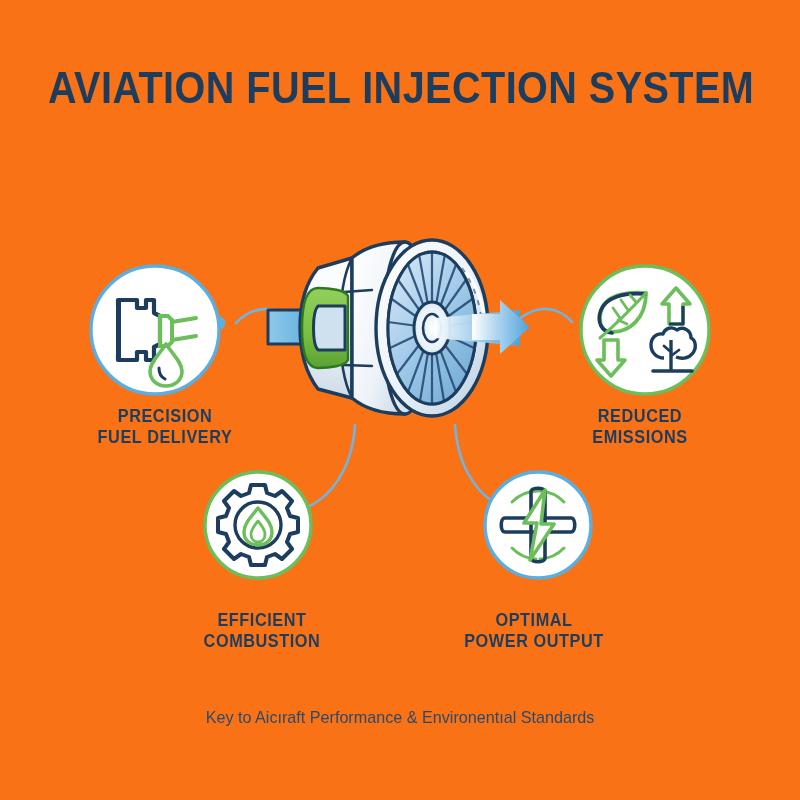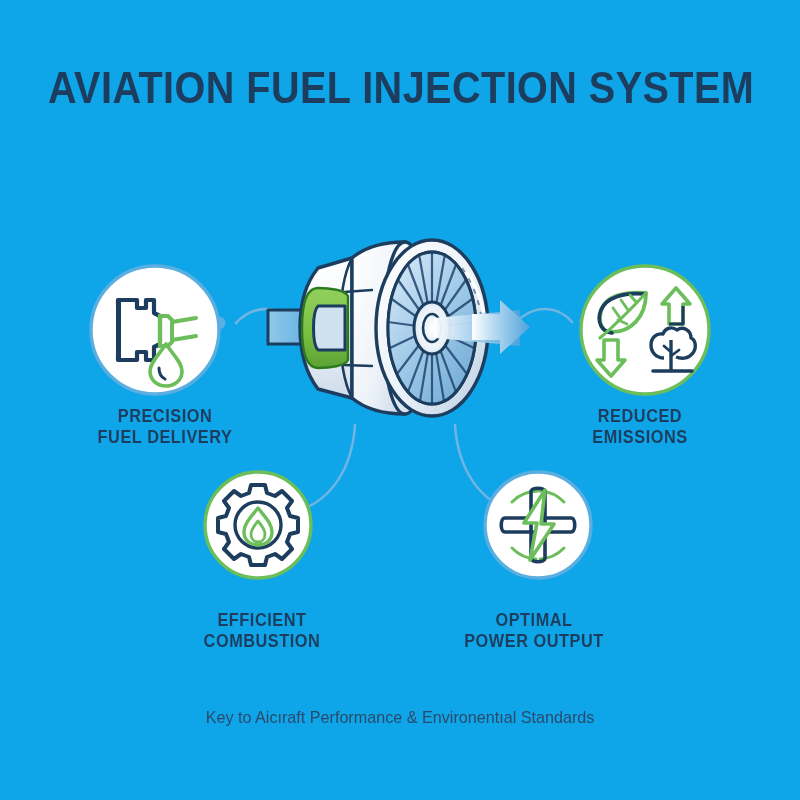--- a/index.html
+++ b/index.html
@@ -4,21 +4,21 @@
 <style>
   html, body {
     margin: 0;
     padding: 0;
     background: #ffffff;
   }
   #canvas {
     position: relative;
     width: 800px;
     height: 800px;
-    background: #0ea5e9;
+    background: #f97316;
     overflow: hidden;
     font-family: "Liberation Sans", sans-serif;
   }
 
   
   #title {
     position: absolute;
     top: 62px;
     left: 0;
     width: 800px;

